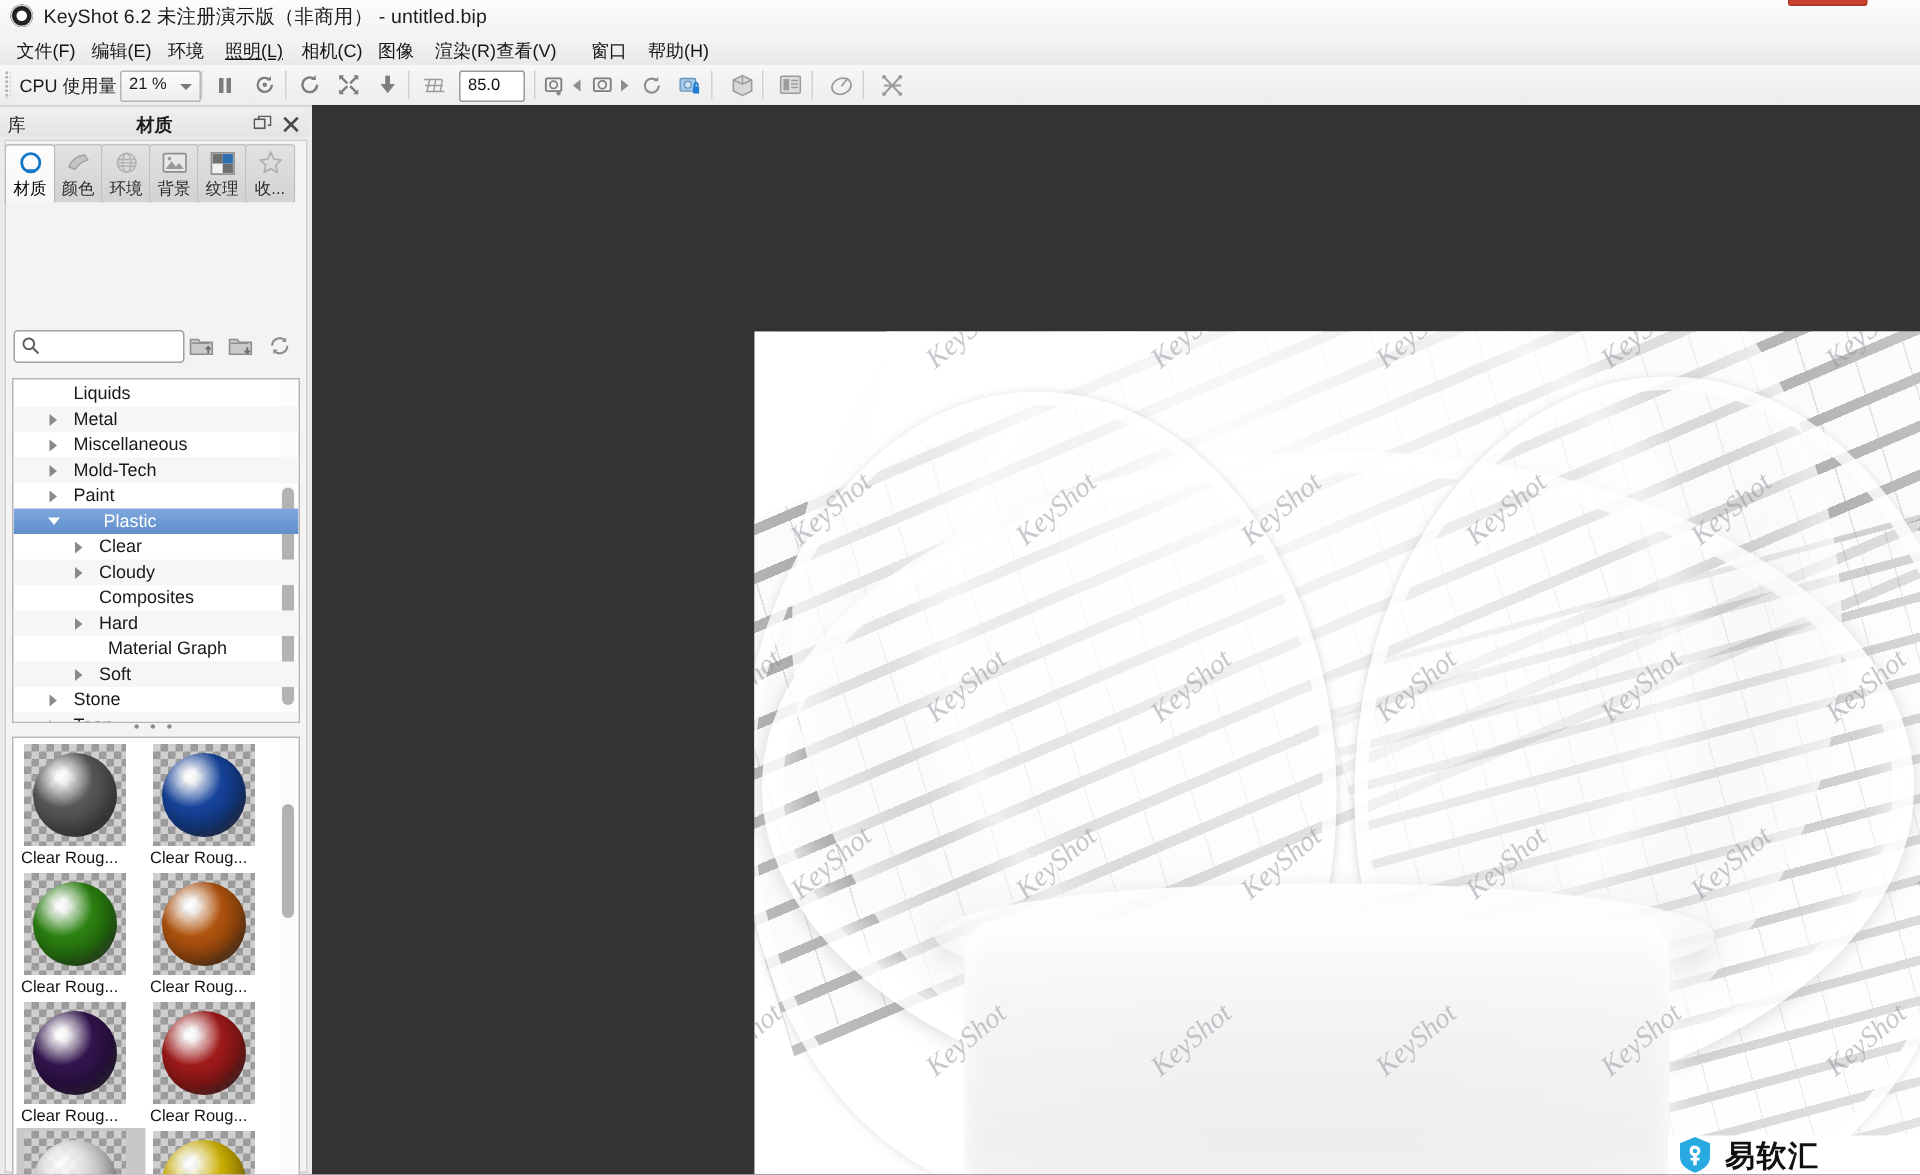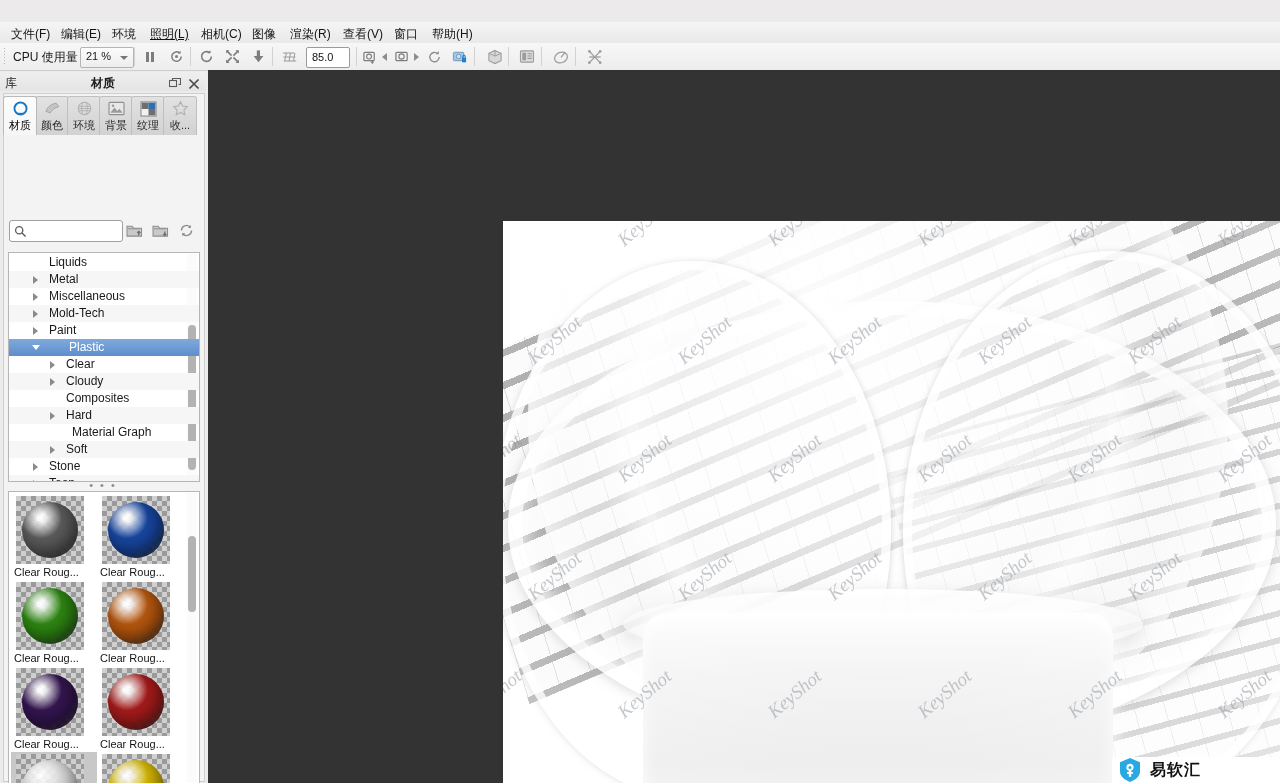--- a/index.html
+++ b/index.html
@@ -152,38 +152,43 @@
     background:radial-gradient(ellipse at 48% 40%,rgba(255,255,255,0) 45%,rgba(255,255,255,.55) 100%);}
 
   .wm-layer{position:absolute;left:0;top:0;width:777px;height:562px;}
   .wm{position:absolute;font-size:19px;color:#8d939c;opacity:.5;
     transform:rotate(-40deg);font-family:"Liberation Serif",serif;font-style:italic;white-space:nowrap;}
 
   
   .logo{position:absolute;left:1112px;top:757px;width:168px;height:26px;
     background:#ffffff;display:flex;align-items:center;}
   .logo-mark{position:relative;margin-left:6px;width:24px;height:26px;}
-  .logo-text{margin-left:8px;font-size:16px;font-weight:bold;color:#111;letter-spacing:1px;
+  .logo-text{margin-left:8px;font-size:20px;font-weight:bold;color:#111;letter-spacing:1px;
     font-family:"DejaVu Sans",sans-serif;}
 </style>
 </head>
 <body>
 
 <div id="app">
 
+  <div class="titlebar">
+    <div class="tb-icon"></div>
+    <div class="tb-title">KeyShot 6.2 未注册演示版（非商用） - untitled.bip</div>
+    <div class="tb-close"></div>
+  </div>
 
   <div class="menubar" id="menubar">
       <div class="menu-item" style="left: 8px;">文件(F)</div>
       <div class="menu-item" style="left: 58px;">编辑(E)</div>
       <div class="menu-item" style="left: 109px;">环境</div>
       <div class="menu-item" style="left: 147px; text-decoration: underline;">照明(L)</div>
       <div class="menu-item" style="left: 198px;">相机(C)</div>
       <div class="menu-item" style="left: 249px;">图像</div>
       <div class="menu-item" style="left: 287px;">渲染(R)</div>
-      <div class="menu-item" style="left: 340px;">查看(V)</div>
+      <div class="menu-item" style="left: 328px;">查看(V)</div>
       <div class="menu-item" style="left: 391px;">窗口</div>
       <div class="menu-item" style="left: 429px;">帮助(H)</div>
     </div>
 
   <div class="toolbar">
     <div class="grip"></div>
     <div class="tb-cpu-label">CPU 使用量</div>
     <div class="tb-combo">
       <span>21 %</span>
       <i></i>

